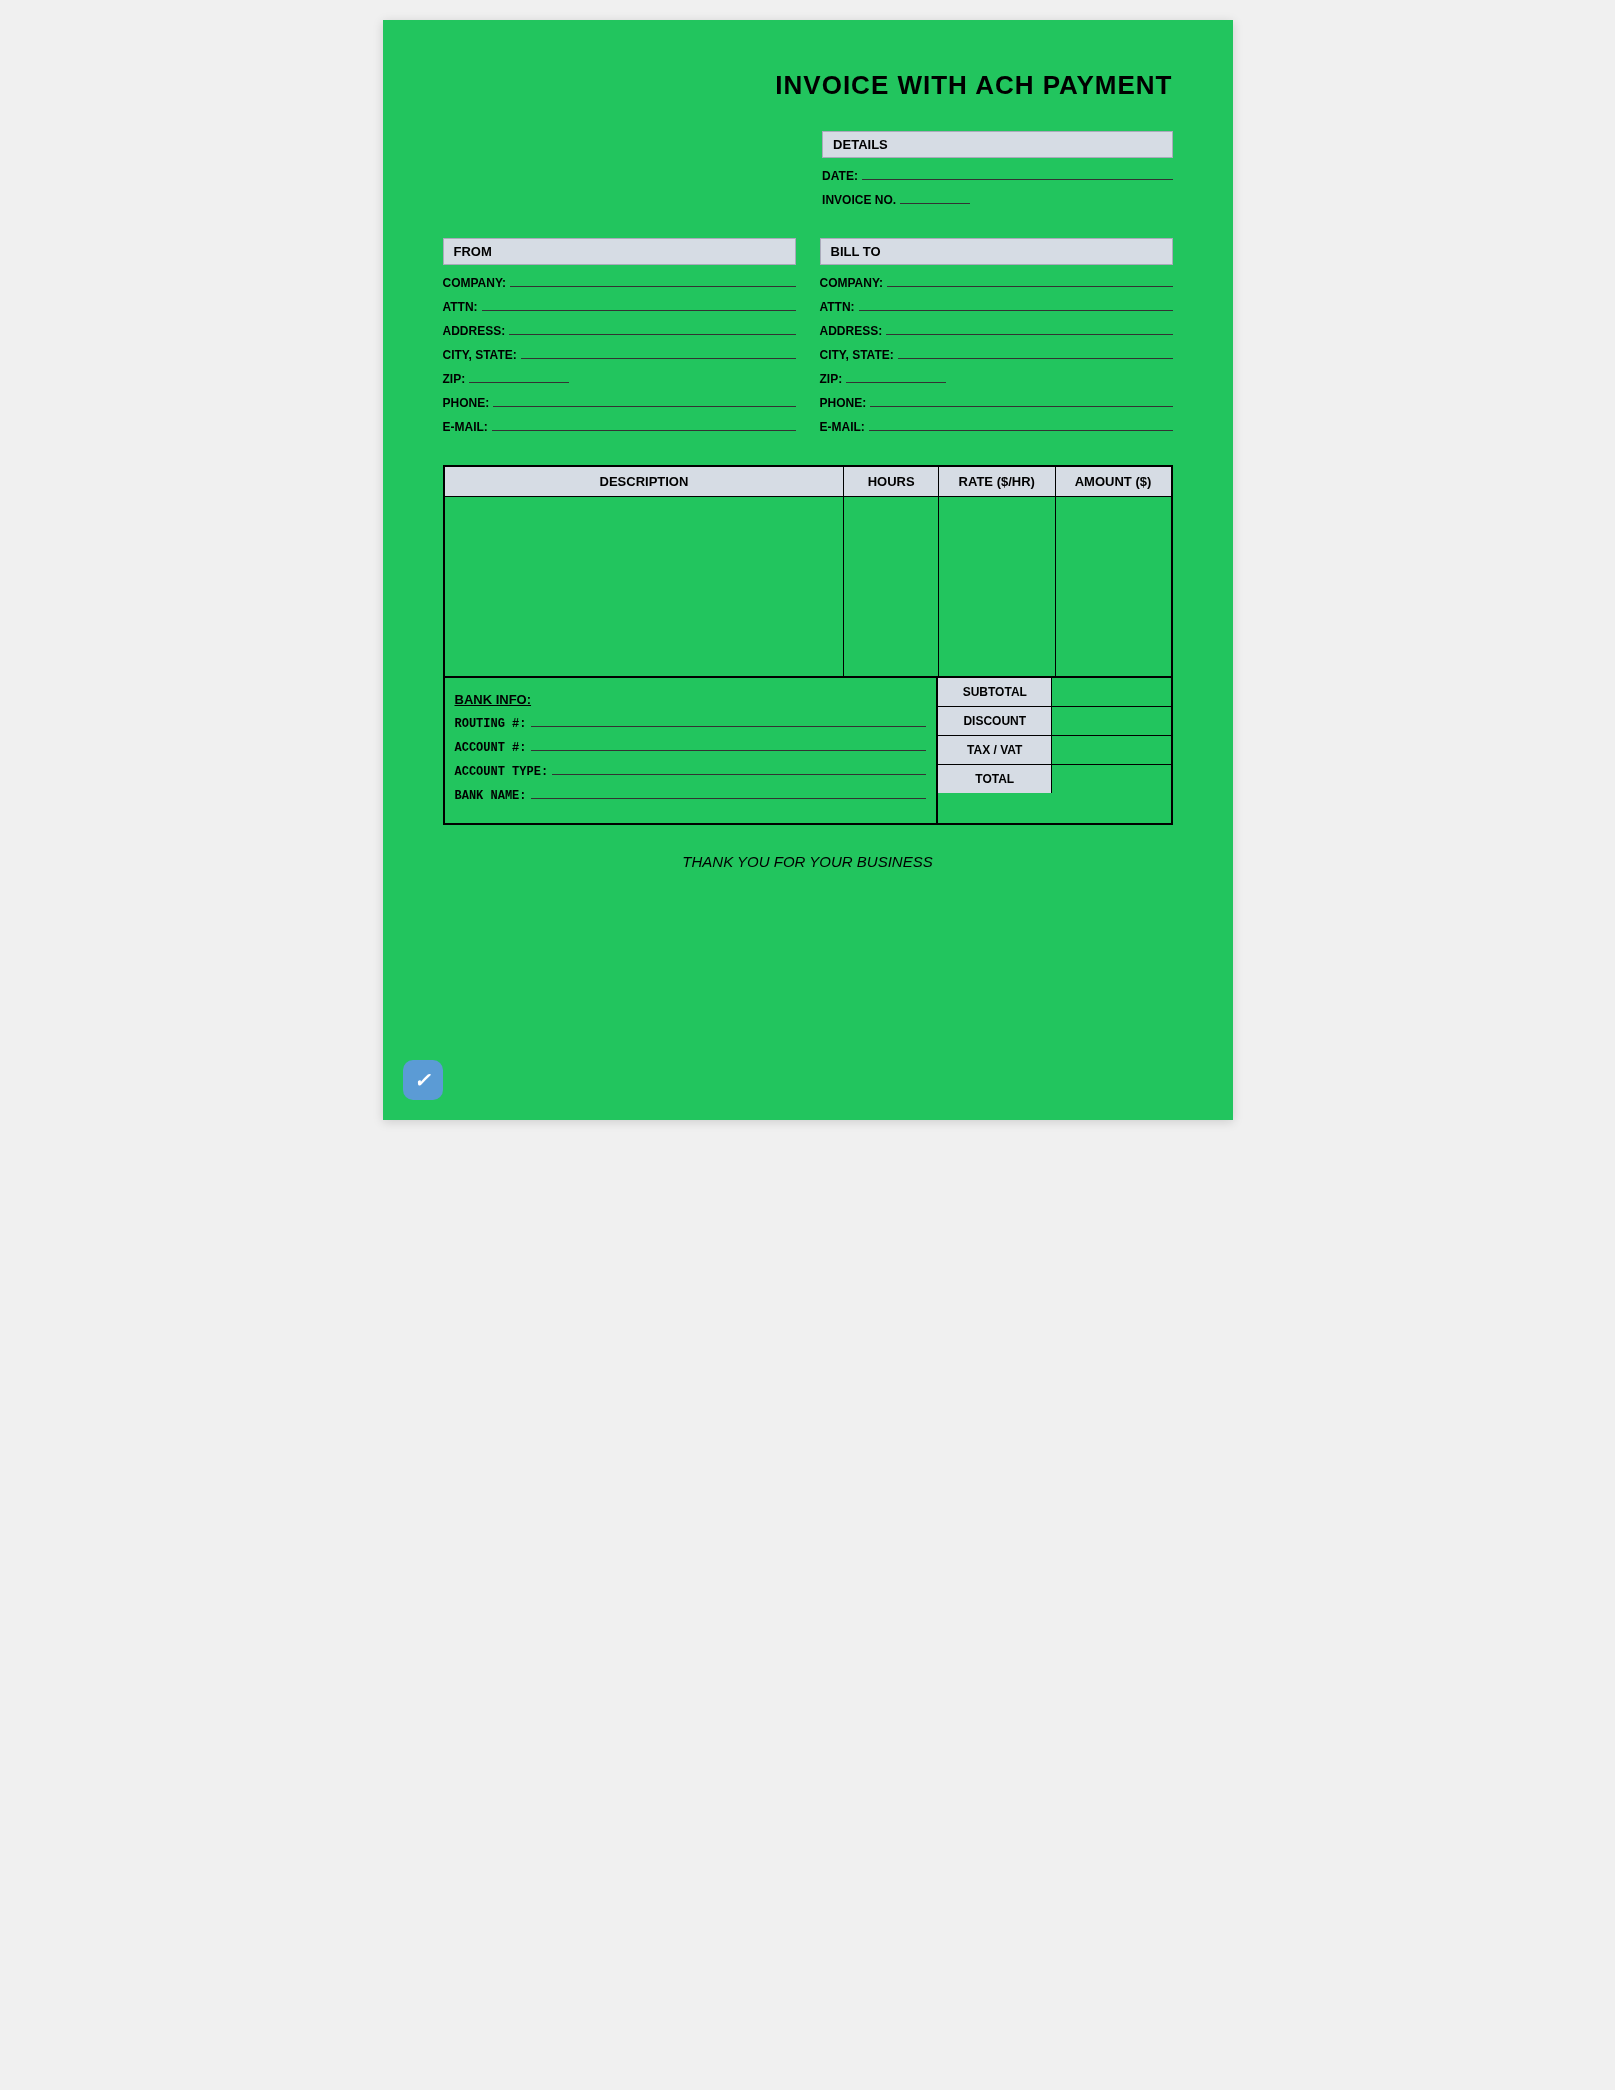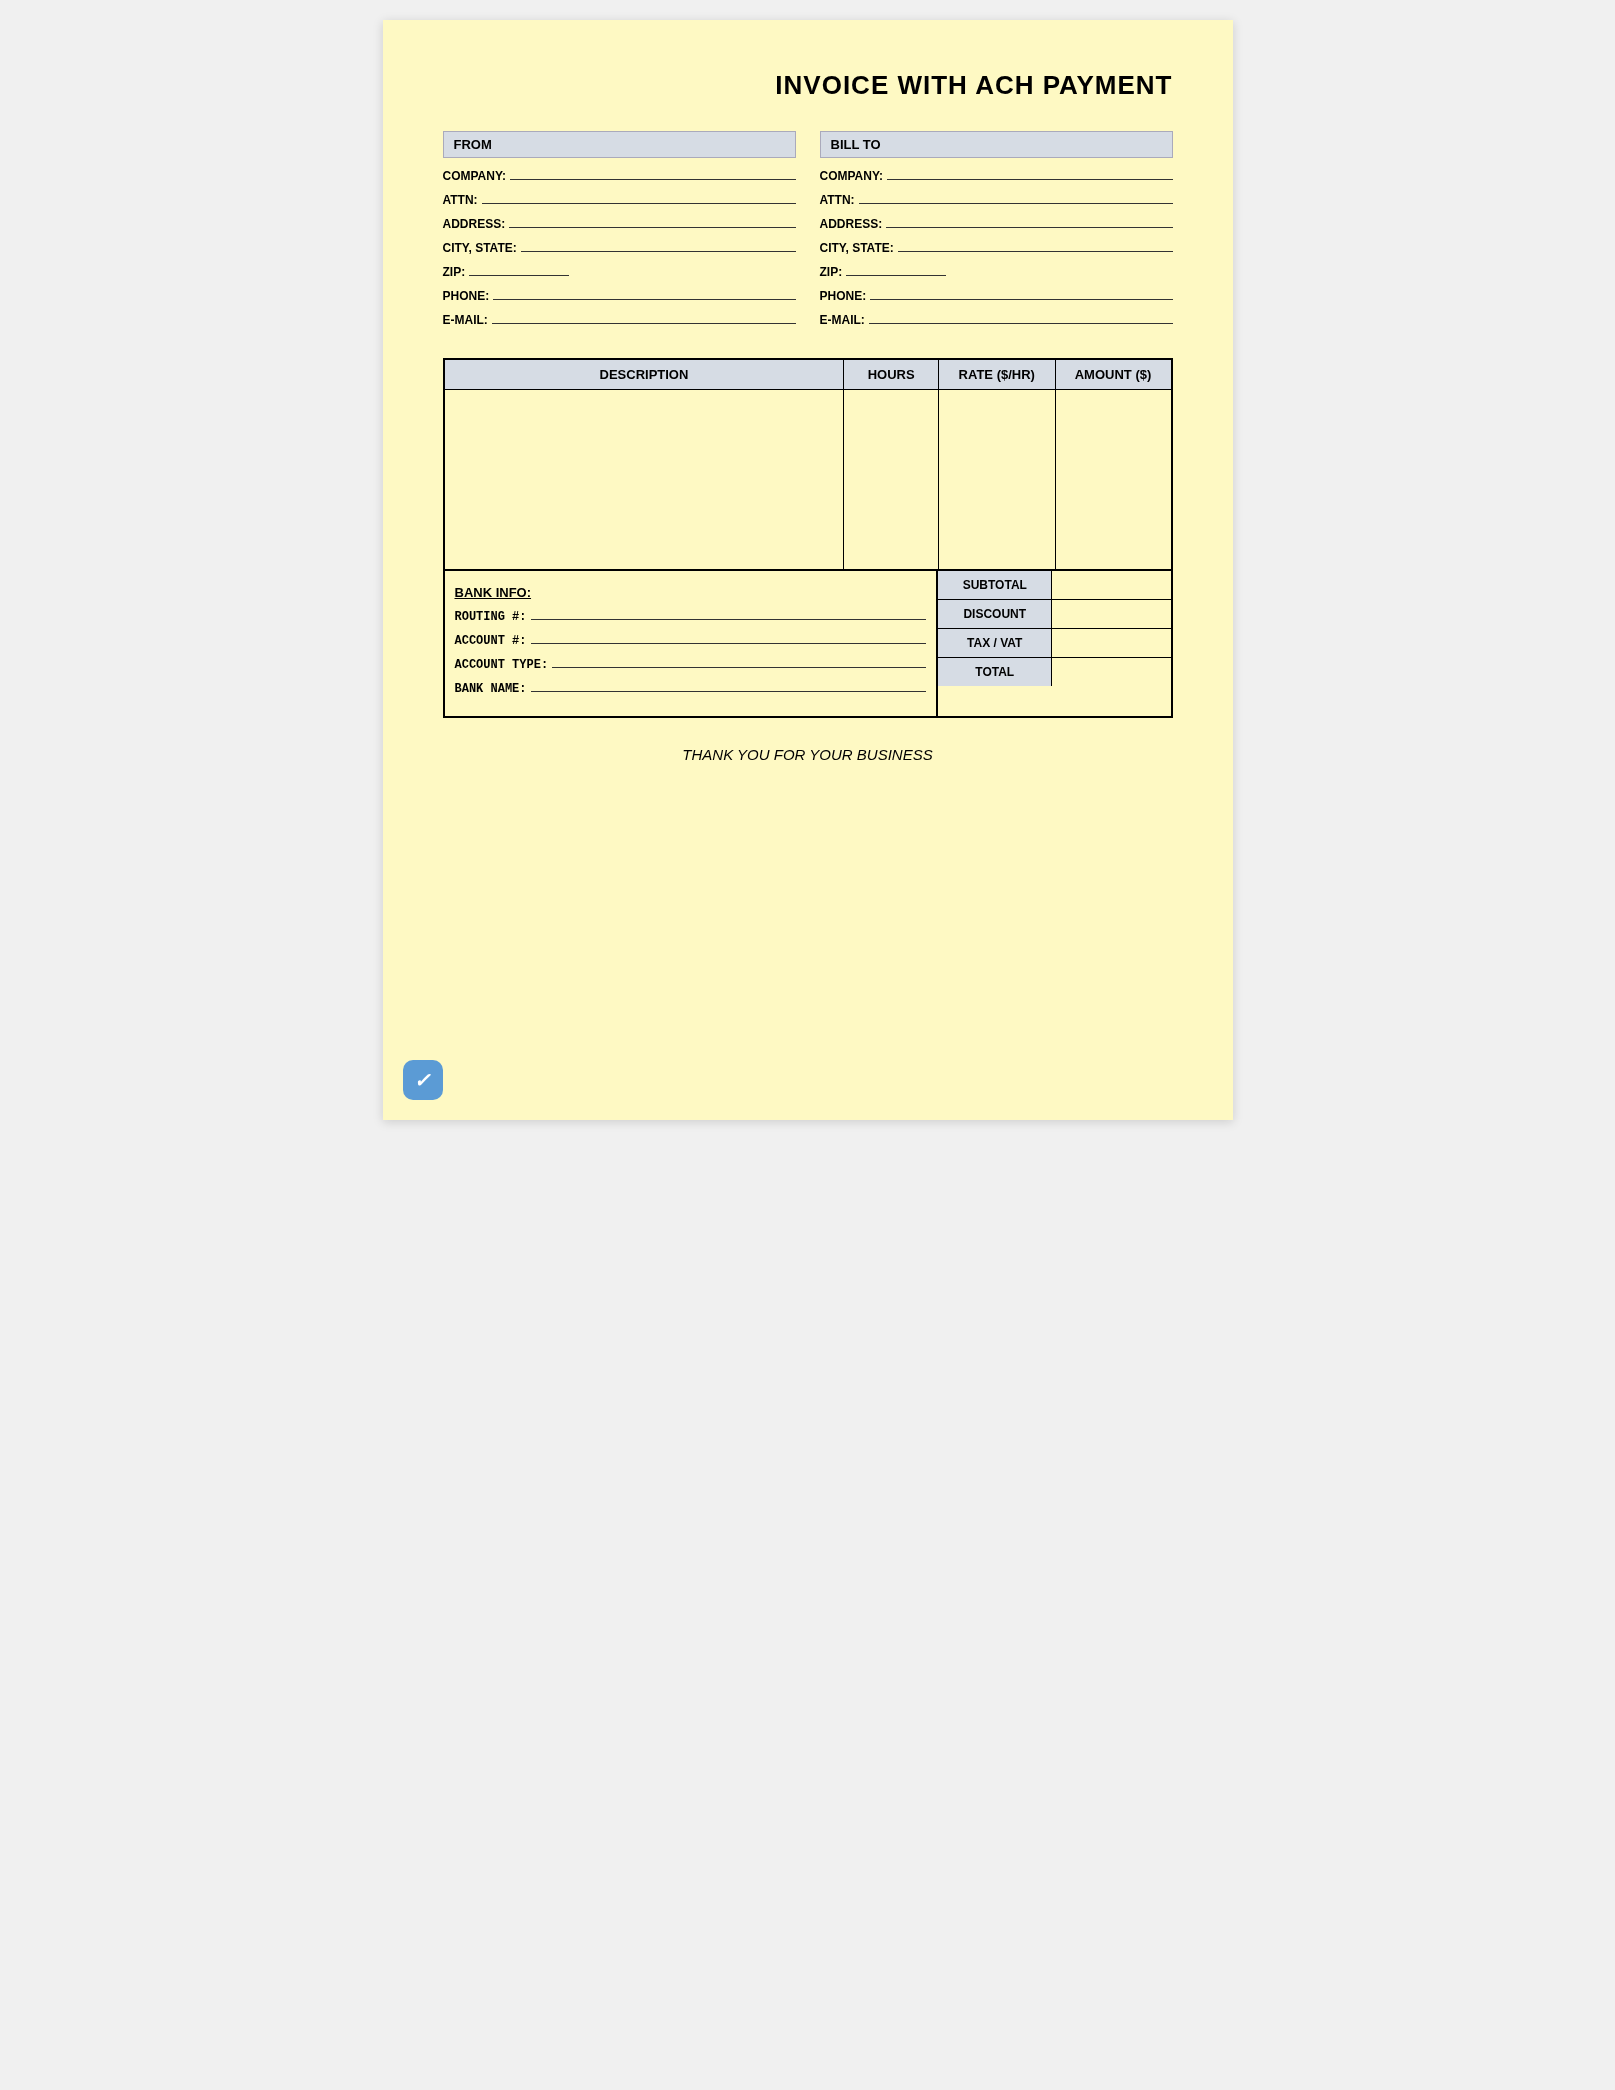--- a/index.html
+++ b/index.html
@@ -6,21 +6,21 @@
     body {
       background: #f0f0f0;
       font-family: Arial, sans-serif;
       display: flex;
       justify-content: center;
       align-items: flex-start;
       min-height: 100vh;
       padding: 20px;
     }
     .page {
-      background: #fef9c3;
+      background: #22c55e;
       width: 850px;
       min-height: 1100px;
       padding: 50px 60px 76px 60px;
       position: relative;
       box-shadow: 0 2px 10px rgba(0,0,0,0.15);
     }
     .page-title {
       text-align: right;
       font-size: 26px;
       font-weight: 900;
@@ -190,20 +190,33 @@
       font-weight: 700;
     }
   </style>
 </head>
 <body>
 
 <div class="page">
 
   <div class="page-title">INVOICE WITH ACH PAYMENT</div>
 
+  <div class="details-section">
+    <div class="details-box">
+      <div class="section-header">DETAILS</div>
+      <div class="field-line">
+        <span class="field-label">DATE:</span>
+        <span class="field-underline"></span>
+      </div>
+      <div class="field-line">
+        <span class="field-label">INVOICE NO.</span>
+        <span class="field-underline-short"></span>
+      </div>
+    </div>
+  </div>
 
   <div class="from-bill-section">
 
     <div class="from-box">
       <div class="section-header">FROM</div>
       <div class="field-line">
         <span class="field-label">COMPANY:</span>
         <span class="field-underline"></span>
       </div>
       <div class="field-line">

